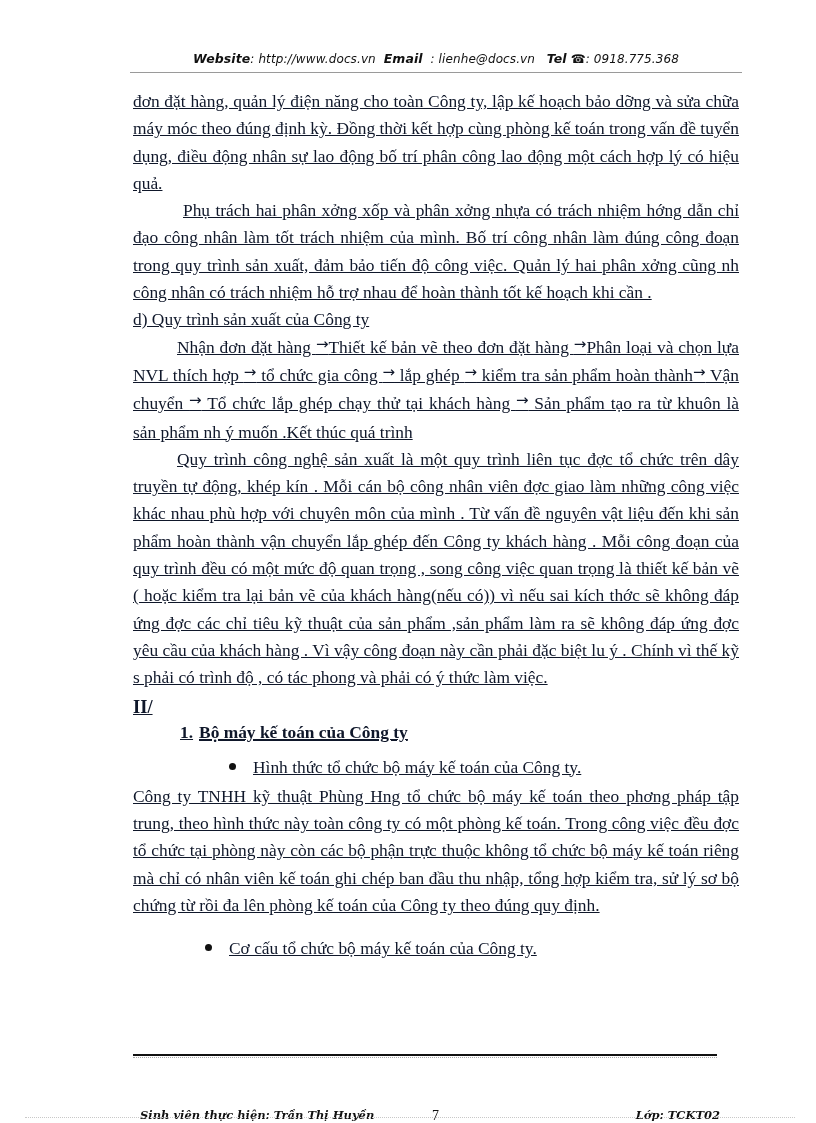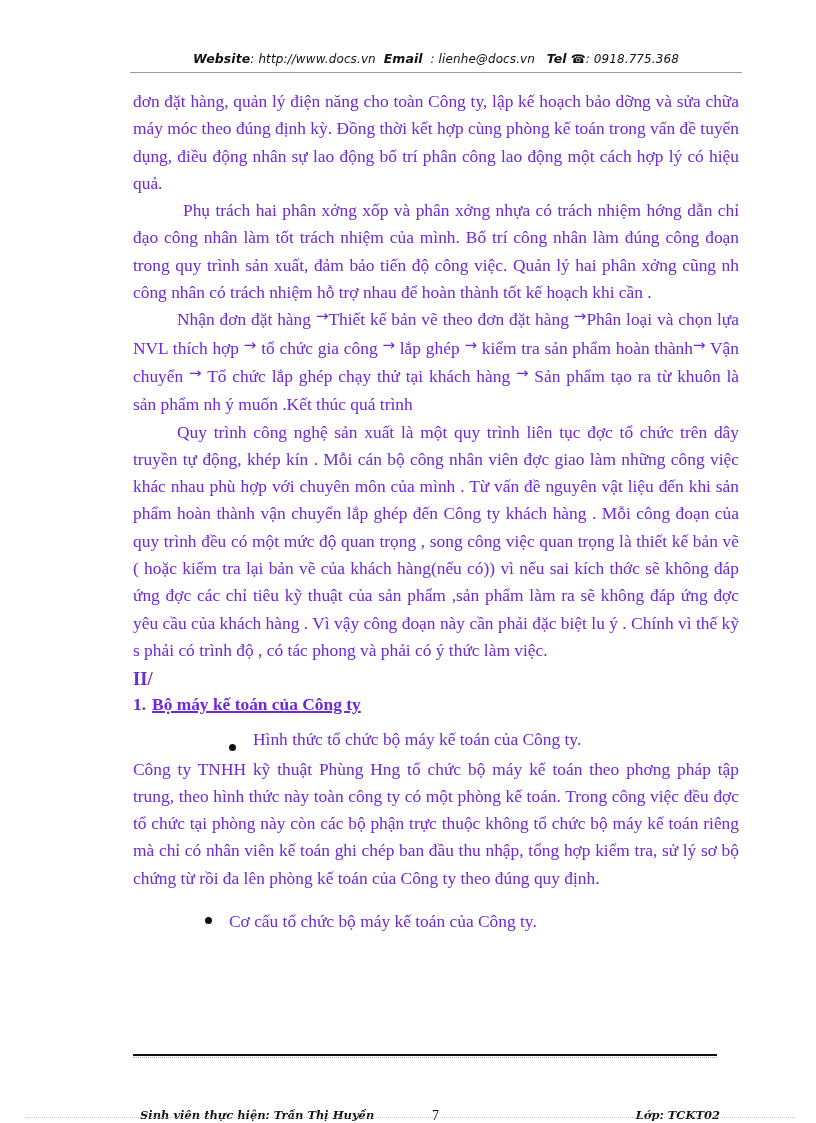--- a/index.html
+++ b/index.html
@@ -7,30 +7,30 @@
     .page { position: absolute; left: 0; top: 0; width: 672px; height: 1123px; }
     .header {
       position: absolute; left: 130px; top: 50px; width: 612px; height: 22px;
       text-align: center; font-family: "DejaVu Sans", sans-serif; font-size: 12px;
       font-style: italic; color: #111; border-bottom: 1px solid #9a9a9a;
       line-height: 18px; letter-spacing: 0.1px;
     }
     .header b { font-weight: bold; font-size: 12.5px; }
     .body-text {
       position: absolute; left: 133px; top: 88px; width: 606px;
-      font-family: "Liberation Serif", serif; font-size: 17.4px; color: #6d28d9;
-      line-height: 27.3px; text-align: justify;
+      font-family: "Liberation Serif", serif; font-size: 17.4px; color: #0f172a;
+      line-height: 27.3px; text-align: justify; text-decoration: underline;
     }
     .body-text p { margin: 0; }
     .indent { text-indent: 44px; }
     .indent-sm { text-indent: 50px; }
     .arrow { font-family: "DejaVu Sans", sans-serif; font-size: 15px; position: relative; top: -4px; }
     .h2 { display: flex; align-items: flex-start; font-weight: bold; font-size: 18.5px; margin-top: 2px; line-height: 26px; }
     .h2 .num { width: 50px; }
-    .h3 { font-weight: bold; font-size: 17.4px; line-height: 24px; }
+    .h3 { font-weight: bold; font-size: 17.4px; margin-left: 47px; line-height: 24px; }
     .h3 .u { text-decoration: underline; text-decoration-thickness: 2px; margin-left: 6px; }
     .bullet { display: flex; align-items: baseline; margin-top: 10px; margin-bottom: 2px; }
     .bullet .dot { display: inline-block; width: 7px; height: 7px; border-radius: 50%; background: #111; margin-right: 17px; position: relative; top: -3px; }
     .footer-line {
       position: absolute; left: 133px; top: 1054px; width: 584px; height: 0;
       border-top: 2px solid #111;
     }
     .footer-line2 {
       position: absolute; left: 133px; top: 1057px; width: 584px; height: 0;
       border-top: 1px dotted #aaa;
@@ -56,33 +56,34 @@
   <div class="header">
     <b>Website</b><span>: http://www.docs.vn</span>
     &nbsp;<b>Email</b>&nbsp;&nbsp;<span>: lienhe@docs.vn</span>
     &nbsp;&nbsp;<b>Tel</b>
     <span style="font-style:normal;font-weight:bold;">☎</span><span>: 0918.775.368</span>
   </div>
 
   <div class="body-text">
     <p>đơn đặt hàng, quản lý điện năng cho toàn Công ty, lập kế hoạch bảo dỡng   và sửa chữa máy móc theo đúng định kỳ. Đồng thời kết hợp cùng phòng kế toán trong vấn đề tuyển dụng, điều động nhân sự lao động bố trí phân công lao động một cách hợp lý có hiệu quả.</p>
     <p class="indent-sm">Phụ trách hai phân xởng   xốp và phân xởng   nhựa có trách nhiệm hớng dẫn chỉ đạo công nhân làm tốt trách nhiệm của mình. Bố trí công nhân làm đúng công đoạn trong quy trình sản xuất, đảm bảo tiến độ công việc. Quản lý hai phân xởng   cũng nh   công nhân có trách nhiệm hỗ trợ nhau để hoàn thành tốt kế hoạch khi cần .</p>
+    <p>d) Quy trình sản xuất của Công ty</p>
     <p class="indent">
       <span>Nhận đơn đặt hàng </span><span class="arrow">→</span><span>Thiết kế bản vẽ theo đơn đặt hàng </span><span class="arrow">→</span><span>Phân loại và chọn lựa NVL thích hợp </span><span class="arrow">→</span><span> tổ chức gia công </span><span class="arrow">→</span><span> lắp ghép </span><span class="arrow">→</span><span> kiểm tra sản phẩm hoàn thành</span><span class="arrow">→</span><span> Vận chuyển </span><span class="arrow">→</span><span> Tổ chức lắp ghép chạy thử tại khách hàng </span><span class="arrow">→</span><span> Sản phẩm tạo ra từ khuôn là sản phẩm nh   ý muốn .Kết thúc quá trình</span>
     </p>
     <p class="indent">Quy trình công nghệ sản xuất là một quy trình liên tục đợc   tổ chức trên dây truyền tự động, khép kín . Mỗi cán bộ công nhân viên đợc   giao làm những công việc khác nhau phù hợp với chuyên môn của mình . Từ vấn đề nguyên vật liệu đến khi sản phẩm hoàn thành vận chuyển lắp ghép đến Công ty khách hàng . Mỗi công đoạn của quy trình đều có một mức độ quan trọng , song công việc quan trọng là thiết kế bản vẽ ( hoặc kiểm tra lại bản vẽ của khách hàng(nếu có)) vì nếu sai kích thớc   sẽ không đáp ứng đợc   các chỉ tiêu kỹ thuật của sản phẩm ,sản phẩm làm ra sẽ không đáp ứng đợc   yêu cầu của khách hàng . Vì vậy công đoạn này cần phải đặc biệt lu   ý . Chính vì thế kỹ s   phải có trình độ , có tác phong và phải có ý thức làm việc.</p>
 
     <div class="h2">
       <span class="num">II/</span>
     </div>
     <div class="h3">
       <span>1.</span><span class="u">Bộ máy kế toán của Công ty</span>
     </div>
 
-    <div class="bullet" style="margin-left:96px;align-items:flex-end;">
+    <div class="bullet" style="margin-left:96px;">
       <span class="dot"></span>
       <span>Hình thức tổ chức bộ máy kế toán của Công ty.</span>
     </div>
     <p>Công ty TNHH kỹ thuật Phùng Hng   tổ chức bộ máy kế toán theo phơng   pháp tập trung, theo hình thức này toàn công ty có một phòng kế toán. Trong công việc đều đợc   tổ chức tại phòng này còn các bộ phận trực thuộc không tổ chức bộ máy kế toán riêng mà chỉ có nhân viên kế toán ghi chép ban đầu thu nhập, tổng hợp kiểm tra, sử lý sơ bộ chứng từ rồi đa   lên phòng kế toán của Công ty theo đúng quy định.</p>
     <div class="bullet" style="margin-left:72px;margin-top:16px;">
       <span class="dot"></span>
       <span>Cơ cấu tổ chức bộ máy kế toán của Công ty.</span>
     </div>
   </div>
 

